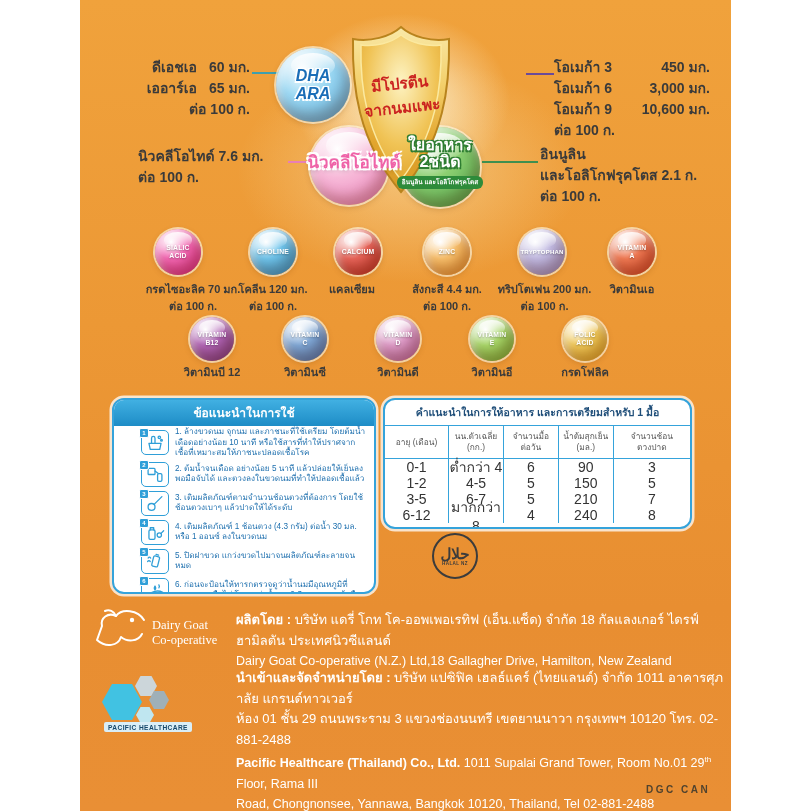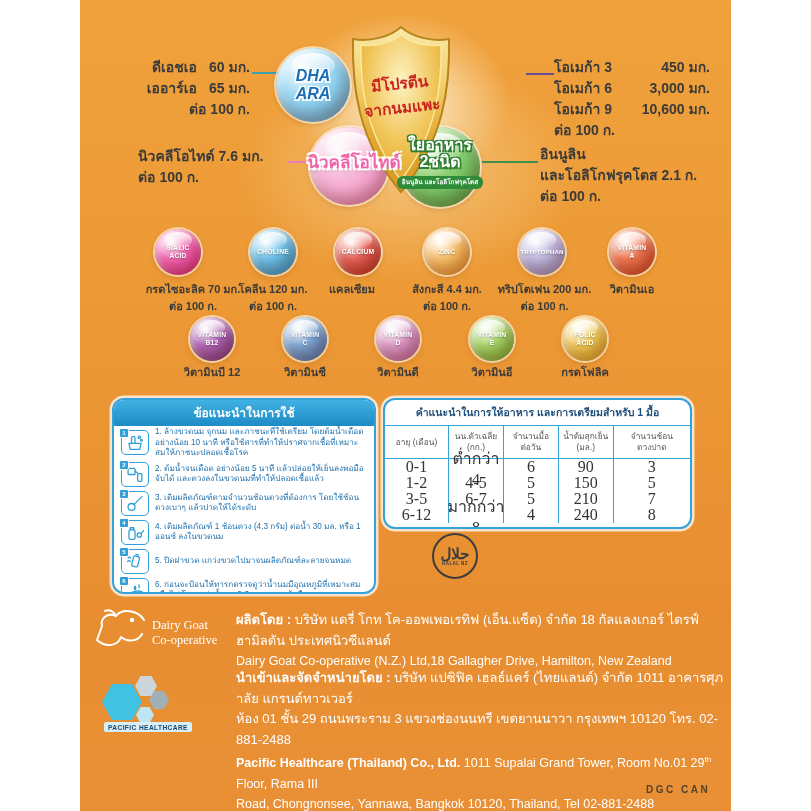--- a/index.html
+++ b/index.html
@@ -46,39 +46,39 @@
   .shield-text{position:absolute;left:0;top:48px;width:100%;text-align:center;transform:rotate(-6deg);
     color:#cb2420;font-size:15.5px;font-weight:bold;line-height:24px;}
   
   .nlabel{position:absolute;width:110px;text-align:center;font-weight:bold;color:#3a3a3a;
     font-size:11px;line-height:17px;white-space:pre-line;}
   
   .utable{background:#fff;border:2px solid #35a3db;border-radius:12px;
     box-shadow:0 0 0 2.5px rgba(255,255,255,.75);overflow:hidden;}
   .utable-header{background:linear-gradient(180deg,#41b0e2,#1d8cc6);color:#fff;font-weight:bold;
     font-size:12px;text-align:center;padding:3px 0 4px;}
-  .ustep{display:flex;align-items:center;gap:6px;padding:1px 7px;min-height:27px;}
+  .ustep{display:flex;align-items:center;gap:6px;padding:1px 7px;min-height:27px;margin-left:20px;}
   .ustep-icon{position:relative;flex:0 0 26px;height:23px;border:1.3px solid #2f9fd8;border-radius:5px;
     background:#fff;display:flex;align-items:center;justify-content:center;}
   .ustep-num{position:absolute;left:-3px;top:-3px;width:8px;height:8px;background:#2f9fd8;color:#fff;
     font-size:6px;font-weight:bold;display:flex;align-items:center;justify-content:center;
     border-radius:2px;border:1px solid #fff;}
   .ustep-text{font-size:8.2px;color:#1d6fae;line-height:1.3;}
   
   .ftable{background:#fff;border:2px solid #35a3db;border-radius:12px;
     box-shadow:0 0 0 2.5px rgba(255,255,255,.75);overflow:hidden;}
   .ftable-title{font-size:10.5px;font-weight:bold;color:#1f4e79;text-align:center;
     padding:4px 2px;border-bottom:1.5px solid #35a3db;}
   .frow{display:grid;grid-template-columns:21% 18% 18% 18% 25%;}
   .fcell{border-right:1.5px solid #35a3db;text-align:center;white-space:pre-line;
     display:flex;align-items:center;justify-content:center;}
   .fcell:last-child{border-right:none;}
   .fhead .fcell{font-size:8.4px;color:#555;padding:3px 1px;min-height:26px;line-height:1.3;
     border-bottom:1.5px solid #35a3db;}
-  .fdata .fcell{font-size:16px;color:#333;height:16px;font-family:Liberation Serif, serif;}
+  .fdata .fcell{font-size:14px;color:#333;height:16px;}
   
   .halal-circle{position:absolute;width:42px;height:42px;border:2.6px solid #3c3c3c;border-radius:50%;
     display:flex;flex-direction:column;align-items:center;justify-content:center;color:#3c3c3c;}
   .halal-ar{font-size:15px;font-weight:bold;line-height:14px;}
   .halal-cap{font-size:4.6px;font-weight:bold;letter-spacing:.4px;}
   .halal-text{font-size:11.5px;color:#3c3c3c;line-height:16.5px;}
   .addr{font-size:13px;line-height:20.5px;color:#fff;}
   .addr .en{font-size:12.5px;}
   .addr b{font-weight:bold;}
   .logo-serif{font-family:"Liberation Serif",serif;font-size:12.5px;line-height:15px;color:#fff;}

